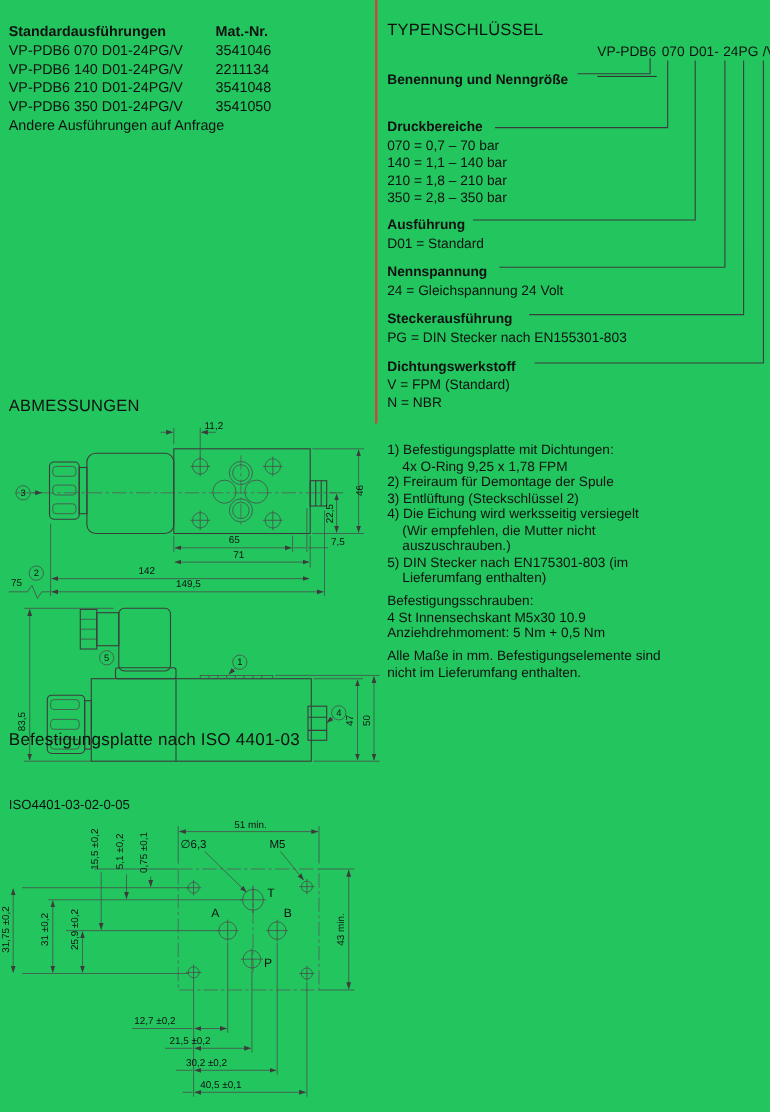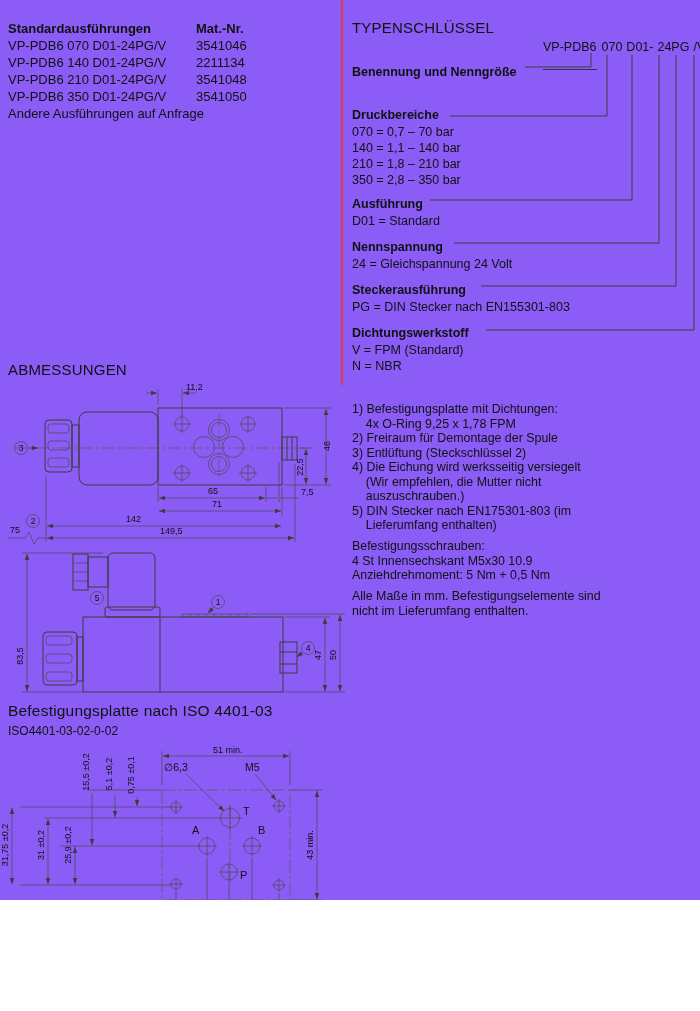--- a/index.html
+++ b/index.html
@@ -1,16 +1,16 @@
 <!DOCTYPE html>
 <html><head>
 <meta charset="utf-8">
 <style>
   html,body{margin:0;padding:0;background:#fff;}
-  #page{position:relative;width:700px;height:900px;background:#8b5cf6;
+  #page{position:relative;width:700px;height:1011px;background:#22c55e;
         font-family:"Liberation Sans", sans-serif;color:#111;overflow:hidden;}
   .abs{position:absolute;}
   .b{font-weight:bold;}
   .h1{font-size:15px;font-weight:normal;letter-spacing:.2px;}
   .body-line{font-size:12.4px;line-height:14.5px;white-space:pre;}
   
   #std-table{left:8px;top:20px;width:330px;font-size:13px;line-height:17px;}
   .trow{display:flex;}
   .trow .c1{width:188px;}
   
@@ -302,22 +302,22 @@
   <div class="abs" style="left:352px;top:539px;">
     <div class="body-line">Befestigungsschrauben:</div>
     <div class="body-line">4 St Innensechskant M5x30 10.9</div>
     <div class="body-line">Anziehdrehmoment: 5 Nm + 0,5 Nm</div>
   </div>
   <div class="abs" style="left:352px;top:589px;">
     <div class="body-line">Alle Maße in mm. Befestigungselemente sind</div>
     <div class="body-line">nicht im Lieferumfang enthalten.</div>
   </div>
 
-  <div class="abs h1" style="left:8px;top:702px;font-size:15.5px;">Befestigungsplatte nach ISO 4401-03</div>
-  <div class="abs" style="left:8px;top:724px;font-size:12px;">ISO4401-03-02-0-02</div>
+  <div class="abs h1" style="left:8px;top:664px;font-size:15.5px;">Befestigungsplatte nach ISO 4401-03</div>
+  <div class="abs" style="left:8px;top:724px;font-size:12px;">ISO4401-03-02-0-05</div>
 
   <svg class="abs" style="left:0;top:745px;" width="340" height="262" viewBox="0 0 340 262">
     <defs>
       <marker id="ar3" viewBox="0 0 10 10" refX="9.5" refY="5" markerWidth="9" markerHeight="9" orient="auto-start-reverse">
         <path d="M0,1.5 L10,5 L0,8.5 z" fill="#3c3c3c"></path>
       </marker>
     </defs>
 
     <rect class="cl" x="162" y="45" width="128" height="110"></rect>
     <line class="cl" x1="230" y1="60" x2="230" y2="142"></line>

